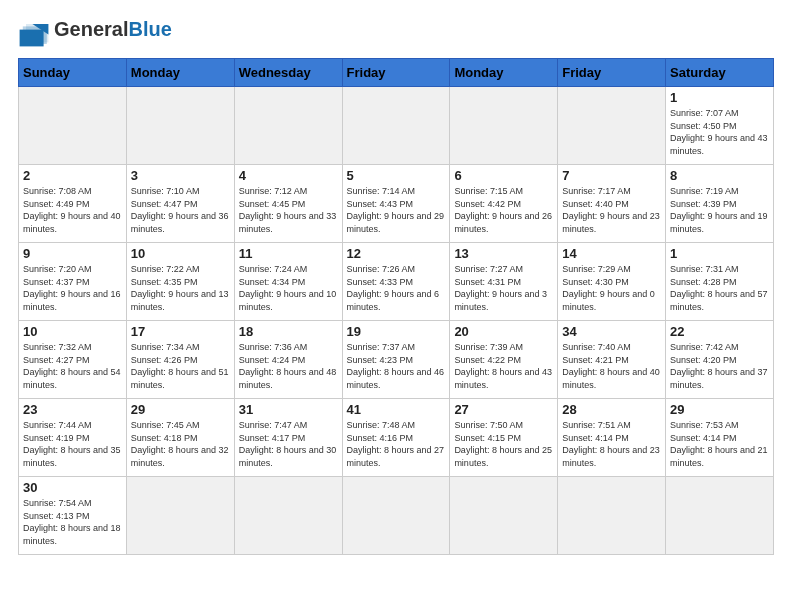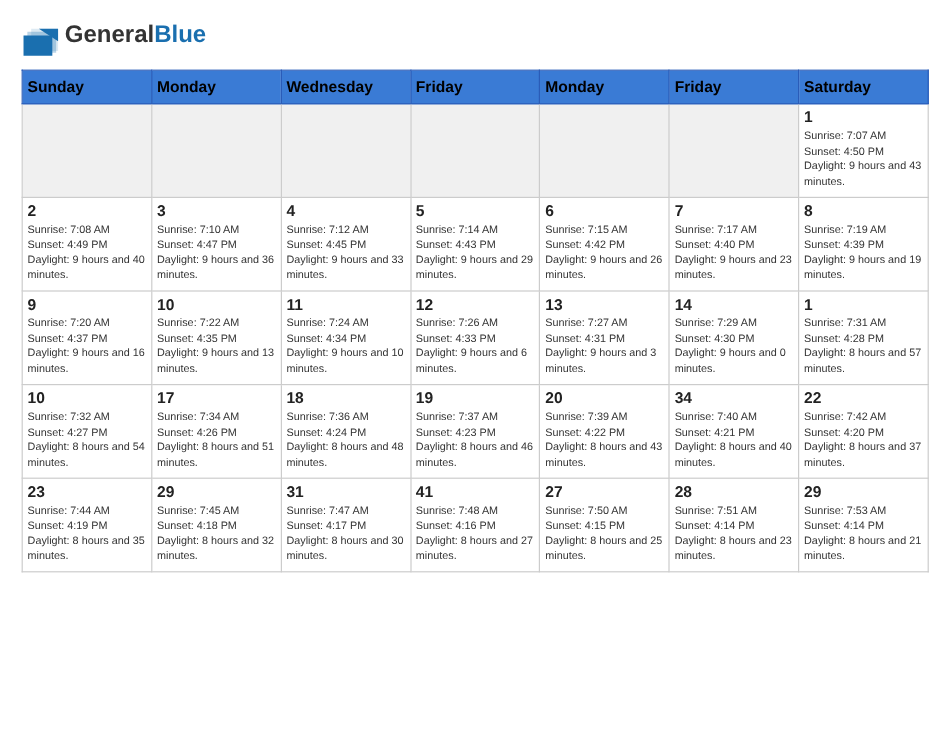--- a/index.html
+++ b/index.html
@@ -251,15 +251,27 @@
           </td>
           <td>
             <span class="day-number">28</span>
             <div class="day-info">Sunrise: 7:51 AM<br>Sunset: 4:14 PM<br>Daylight: 8 hours and 23 minutes.</div>
           </td>
           <td>
             <span class="day-number">29</span>
             <div class="day-info">Sunrise: 7:53 AM<br>Sunset: 4:14 PM<br>Daylight: 8 hours and 21 minutes.</div>
           </td>
         </tr>
+        <tr class="last-row">
+          <td>
+            <span class="day-number">30</span>
+            <div class="day-info">Sunrise: 7:54 AM<br>Sunset: 4:13 PM<br>Daylight: 8 hours and 18 minutes.</div>
+          </td>
+          <td class="empty"></td>
+          <td class="empty"></td>
+          <td class="empty"></td>
+          <td class="empty"></td>
+          <td class="empty"></td>
+          <td class="empty"></td>
+        </tr>
       </tbody>
   </table>
 </div>
 
 </body></html>

